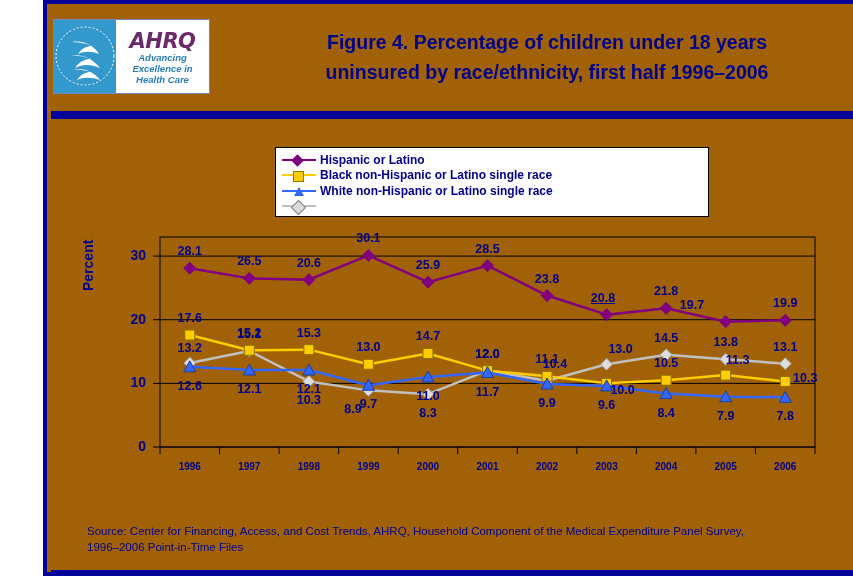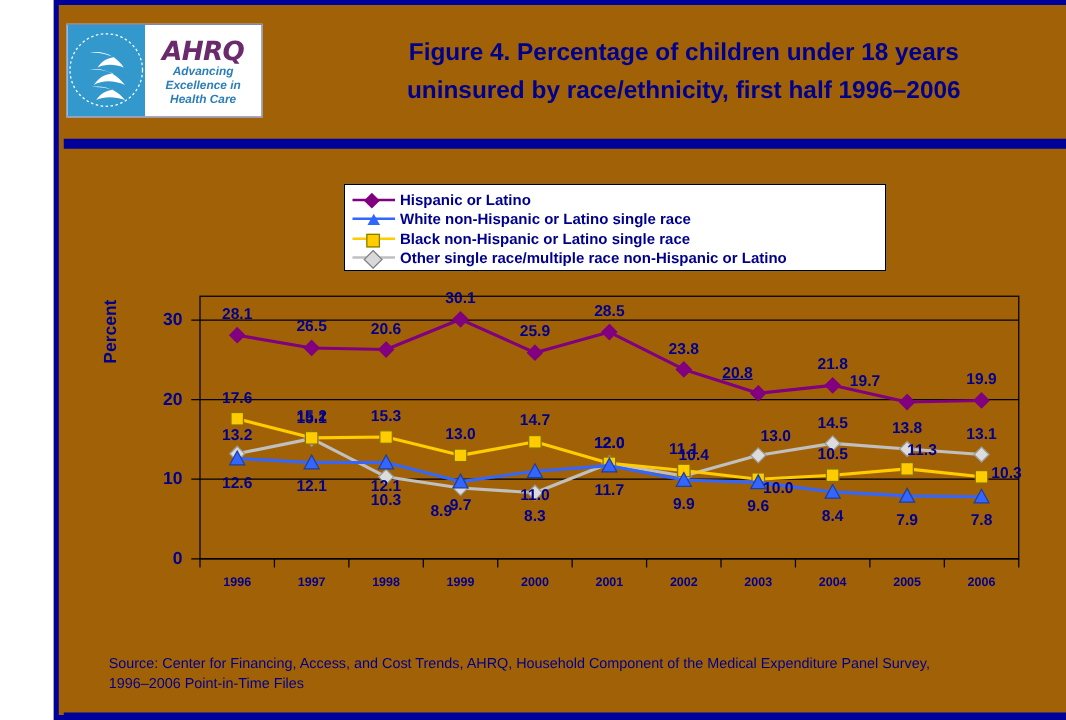--- a/index.html
+++ b/index.html
@@ -233,38 +233,37 @@
   <div id="legend">
     <div class="legend-row">
       <span class="legend-swatch">
         <span class="lline" style="background:#800080"></span>
         <span class="lmark m-diamond" style="background:#800080"></span>
       </span>
       <span class="legend-label">Hispanic or Latino</span>
     </div>
     <div class="legend-row">
       <span class="legend-swatch">
+        <span class="lline" style="background:#FFCC00"></span>
+        <span class="lmark" style="background:#FFCC00;border:1px solid #808000"></span>
+      </span>
+      <span class="legend-label">Black non-Hispanic or Latino single race</span>
+    </div>
+    <div class="legend-row">
+      <span class="legend-swatch">
         <span class="lline" style="background:#3366FF"></span>
         <span class="lmark m-triangle" style="left:12px;top:3px;border-bottom:9px solid #3366FF"></span>
       </span>
       <span class="legend-label">White non-Hispanic or Latino single race</span>
-    </div>
-    <div class="legend-row">
-      <span class="legend-swatch">
-        <span class="lline" style="background:#FFCC00"></span>
-        <span class="lmark" style="background:#FFCC00;border:1px solid #808000"></span>
-      </span>
-      <span class="legend-label">Black non-Hispanic or Latino single race</span>
     </div>
     <div class="legend-row">
       <span class="legend-swatch">
         <span class="lline" style="background:#C0C0C0"></span>
         <span class="lmark m-diamond" style="background:#D9D9D9;border:1px solid #808080"></span>
       </span>
-      <span class="legend-label">Other single race/multiple race non-Hispanic or Latino</span>
     </div>
   </div>
 
   <div id="plot-wrap">
     <div id="ylabel">Percent</div>
     <svg id="plot-svg" width="853" height="576" style="position:absolute;left:0;top:0;">
         <rect x="113" y="233" width="655" height="210" fill="none" stroke="#000000" stroke-width="1"></rect>
         <line x1="113" y1="443" x2="768" y2="443" stroke="#000000" stroke-width="1"></line>
         <line x1="106" y1="443" x2="113" y2="443" stroke="#000000" stroke-width="1"></line>
         <line x1="113" y1="379.3636363636364" x2="768" y2="379.3636363636364" stroke="#000000" stroke-width="1"></line>
@@ -360,21 +359,21 @@
         <div class="xtick" style="left: 708.227px; top: 457px;">2006</div>
       </div>
     <div id="label-layer">
         <div class="dlabel" style="left: 142.773px; top: 240.182px;">28.1</div>
         <div class="dlabel" style="left: 202.318px; top: 250.364px;">26.5</div>
         <div class="dlabel" style="left: 261.864px; top: 251.636px;">20.6</div>
         <div class="dlabel" style="left: 321.409px; top: 227.455px;">30.1</div>
         <div class="dlabel" style="left: 380.955px; top: 254.182px;">25.9</div>
         <div class="dlabel" style="left: 440.5px; top: 237.636px;">28.5</div>
         <div class="dlabel" style="left: 500.045px; top: 267.545px;">23.8</div>
-        <div class="dlabel" style="left: 543px; top: 286.636px; text-decoration: underline;">20.8</div>
+        <div class="dlabel" style="left: 556px; top: 286.636px; text-decoration: underline;">20.8</div>
         <div class="dlabel" style="left: 619.136px; top: 280.273px;">21.8</div>
         <div class="dlabel" style="left: 645px; top: 293.636px;">19.7</div>
         <div class="dlabel" style="left: 738.227px; top: 292.364px;">19.9</div>
         <div class="dlabel" style="left: 142.773px; top: 307px;">17.6</div>
         <div class="dlabel" style="left: 202.318px; top: 322.273px;">15.2</div>
         <div class="dlabel" style="left: 261.864px; top: 321.636px;">15.3</div>
         <div class="dlabel" style="left: 321.409px; top: 336.273px;">13.0</div>
         <div class="dlabel" style="left: 380.955px; top: 325.455px;">14.7</div>
         <div class="dlabel" style="left: 440.5px; top: 342.636px;">12.0</div>
         <div class="dlabel" style="left: 500.045px; top: 348.364px;">11.1</div>

